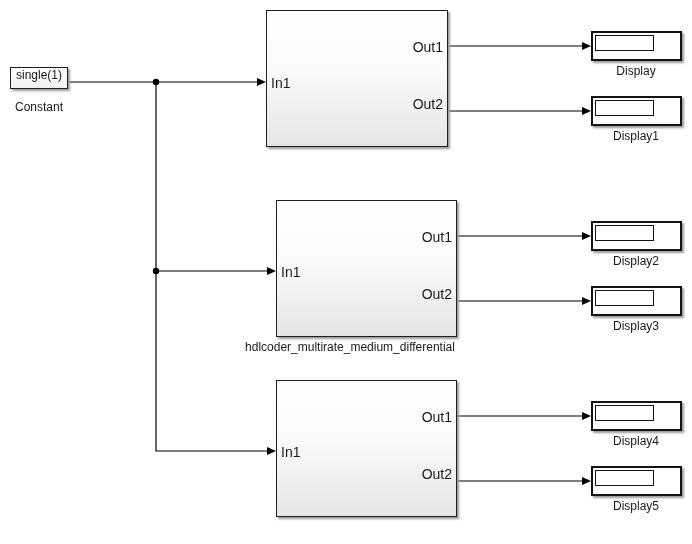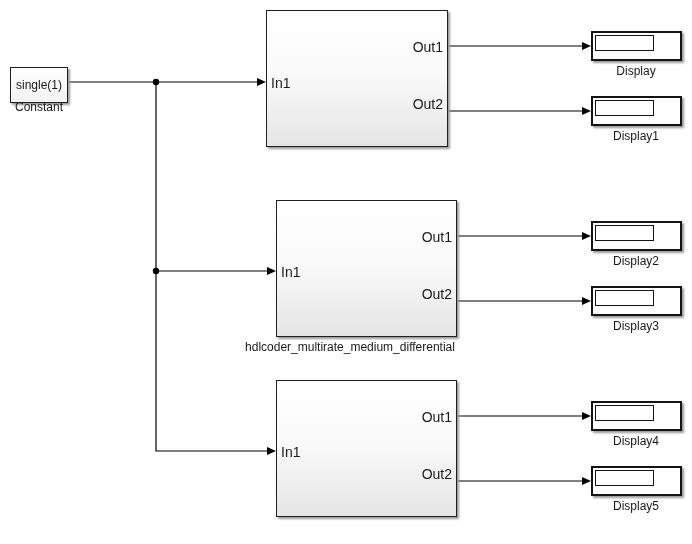--- a/index.html
+++ b/index.html
@@ -23,22 +23,22 @@
   .block {
     position: absolute;
     box-sizing: border-box;
     border: 1px solid #1f1f1f;
     background: linear-gradient(to bottom, #ffffff 0%, #fafafa 45%, #e5e5e5 100%);
     box-shadow: 2px 2px 2px #9a9a9a;
     z-index: 2;
   }
   .constant-block {
     left: 10px; top: 67px;
-    width: 58px; height: 36px;
-    display: flex; align-items: center; justify-content: center;
+    width: 58px; height: 22px;
+    display: flex; align-items: flex-start; justify-content: center;
     font-size: 12px; color: #1a1a1a;
     background: linear-gradient(to bottom, #ffffff 0%, #f2f2f2 100%);
   }
   .subsystem { }
   .subsys-1 { left: 266px; top: 10px;  width: 182px; height: 137px; }
   .subsys-2 { left: 276px; top: 200px; width: 181px; height: 137px; }
   .subsys-3 { left: 276px; top: 380px; width: 181px; height: 137px; }
   .port-label {
     position: absolute;
     font-size: 14px;

